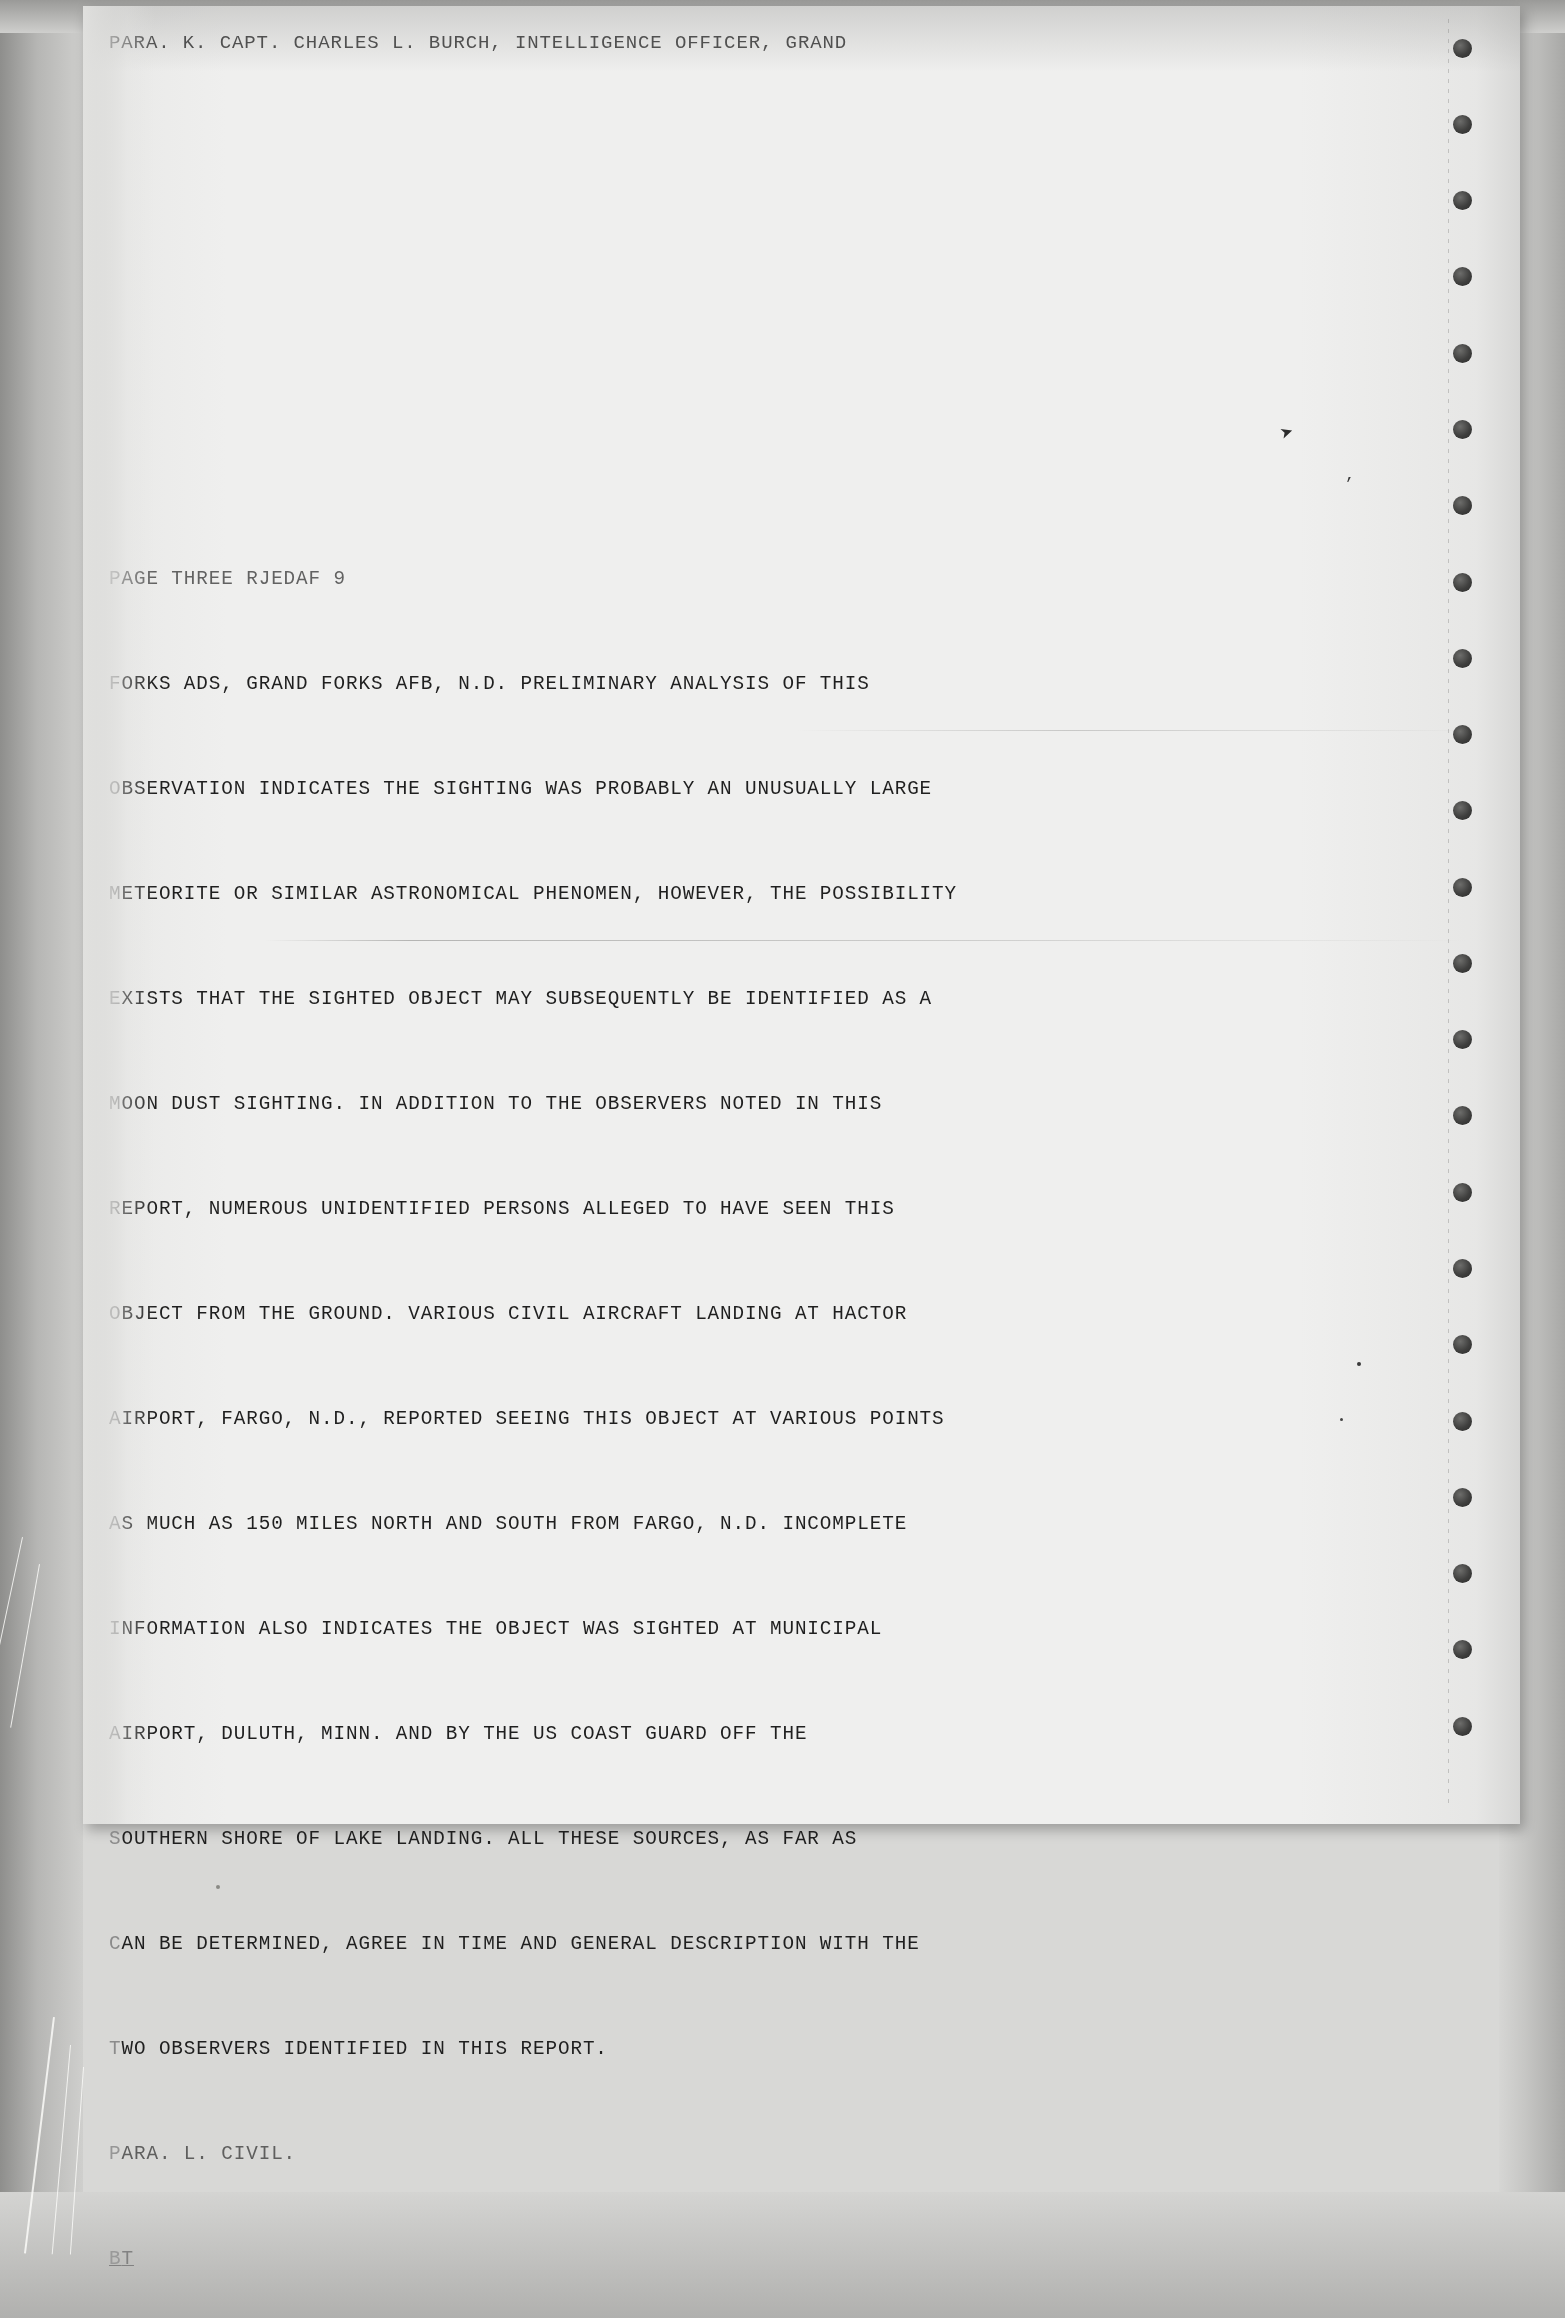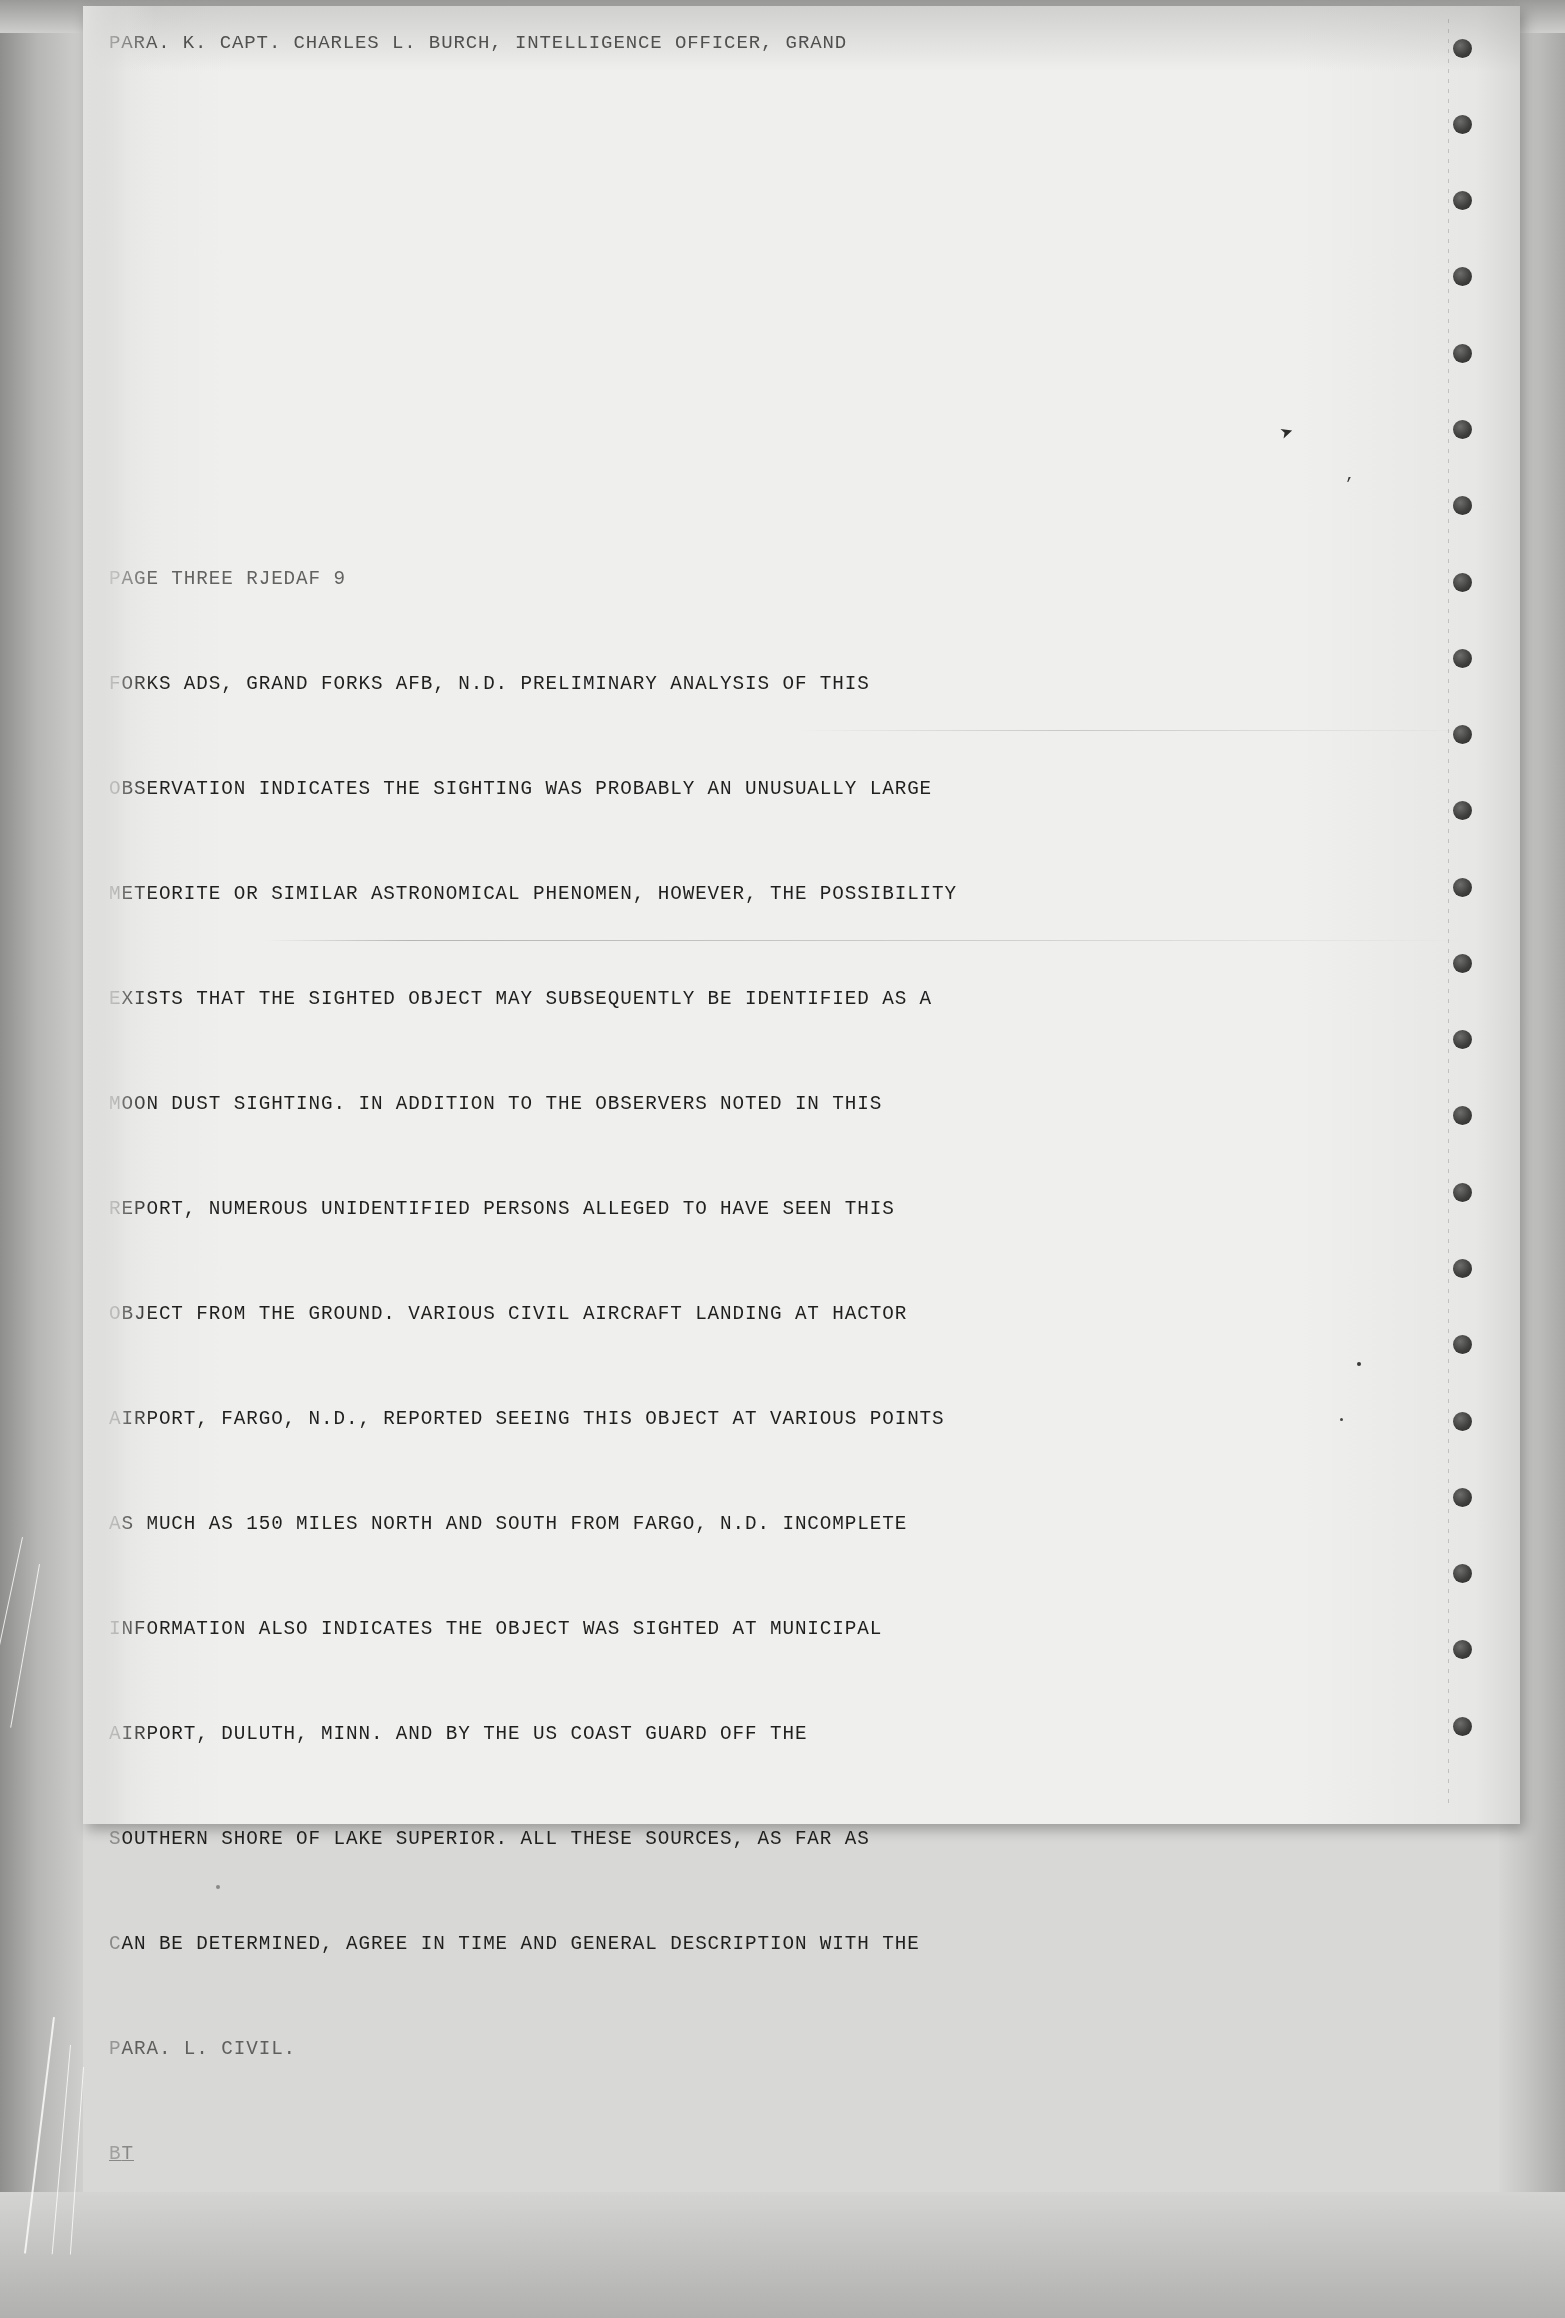--- a/index.html
+++ b/index.html
@@ -288,22 +288,23 @@
   <span class="body-line">OBSERVATION INDICATES THE SIGHTING WAS PROBABLY AN UNUSUALLY LARGE</span>
   <span class="body-line">METEORITE OR SIMILAR ASTRONOMICAL PHENOMEN, HOWEVER, THE POSSIBILITY</span>
   <span class="body-line">EXISTS THAT THE SIGHTED OBJECT MAY SUBSEQUENTLY BE IDENTIFIED AS A</span>
   <span class="body-line">MOON DUST SIGHTING. IN ADDITION TO THE OBSERVERS NOTED IN THIS</span>
   <span class="body-line">REPORT, NUMEROUS UNIDENTIFIED PERSONS ALLEGED TO HAVE SEEN THIS</span>
   <span class="body-line">OBJECT FROM THE GROUND. VARIOUS CIVIL AIRCRAFT LANDING AT HACTOR</span>
   <span class="body-line">AIRPORT, FARGO, N.D., REPORTED SEEING THIS OBJECT AT VARIOUS POINTS</span>
   <span class="body-line">AS MUCH AS 150 MILES NORTH AND SOUTH FROM FARGO, N.D. INCOMPLETE</span>
   <span class="body-line">INFORMATION ALSO INDICATES THE OBJECT WAS SIGHTED AT MUNICIPAL</span>
   <span class="body-line">AIRPORT, DULUTH, MINN. AND BY THE US COAST GUARD OFF THE</span>
-  <span class="body-line">SOUTHERN SHORE OF LAKE SUPERIOR. ALL THESE SOURCES, AS FAR AS</span>
+  <span class="body-line">SOUTHERN SHORE OF LAKE LANDING. ALL THESE SOURCES, AS FAR AS</span>
   <span class="body-line">CAN BE DETERMINED, AGREE IN TIME AND GENERAL DESCRIPTION WITH THE</span>
+  <span class="body-line">TWO OBSERVERS IDENTIFIED IN THIS REPORT.</span>
   <span class="body-line line-faint">PARA. L. CIVIL.</span>
   <span class="body-line line-veryfaint">BT</span>
   
 </div>
 
 <div class="left-fade"></div>
 
 <div class="mark-arrow">➤</div>
 <div class="mark-tick">’</div>
 <div class="mark-dot-a"></div>

